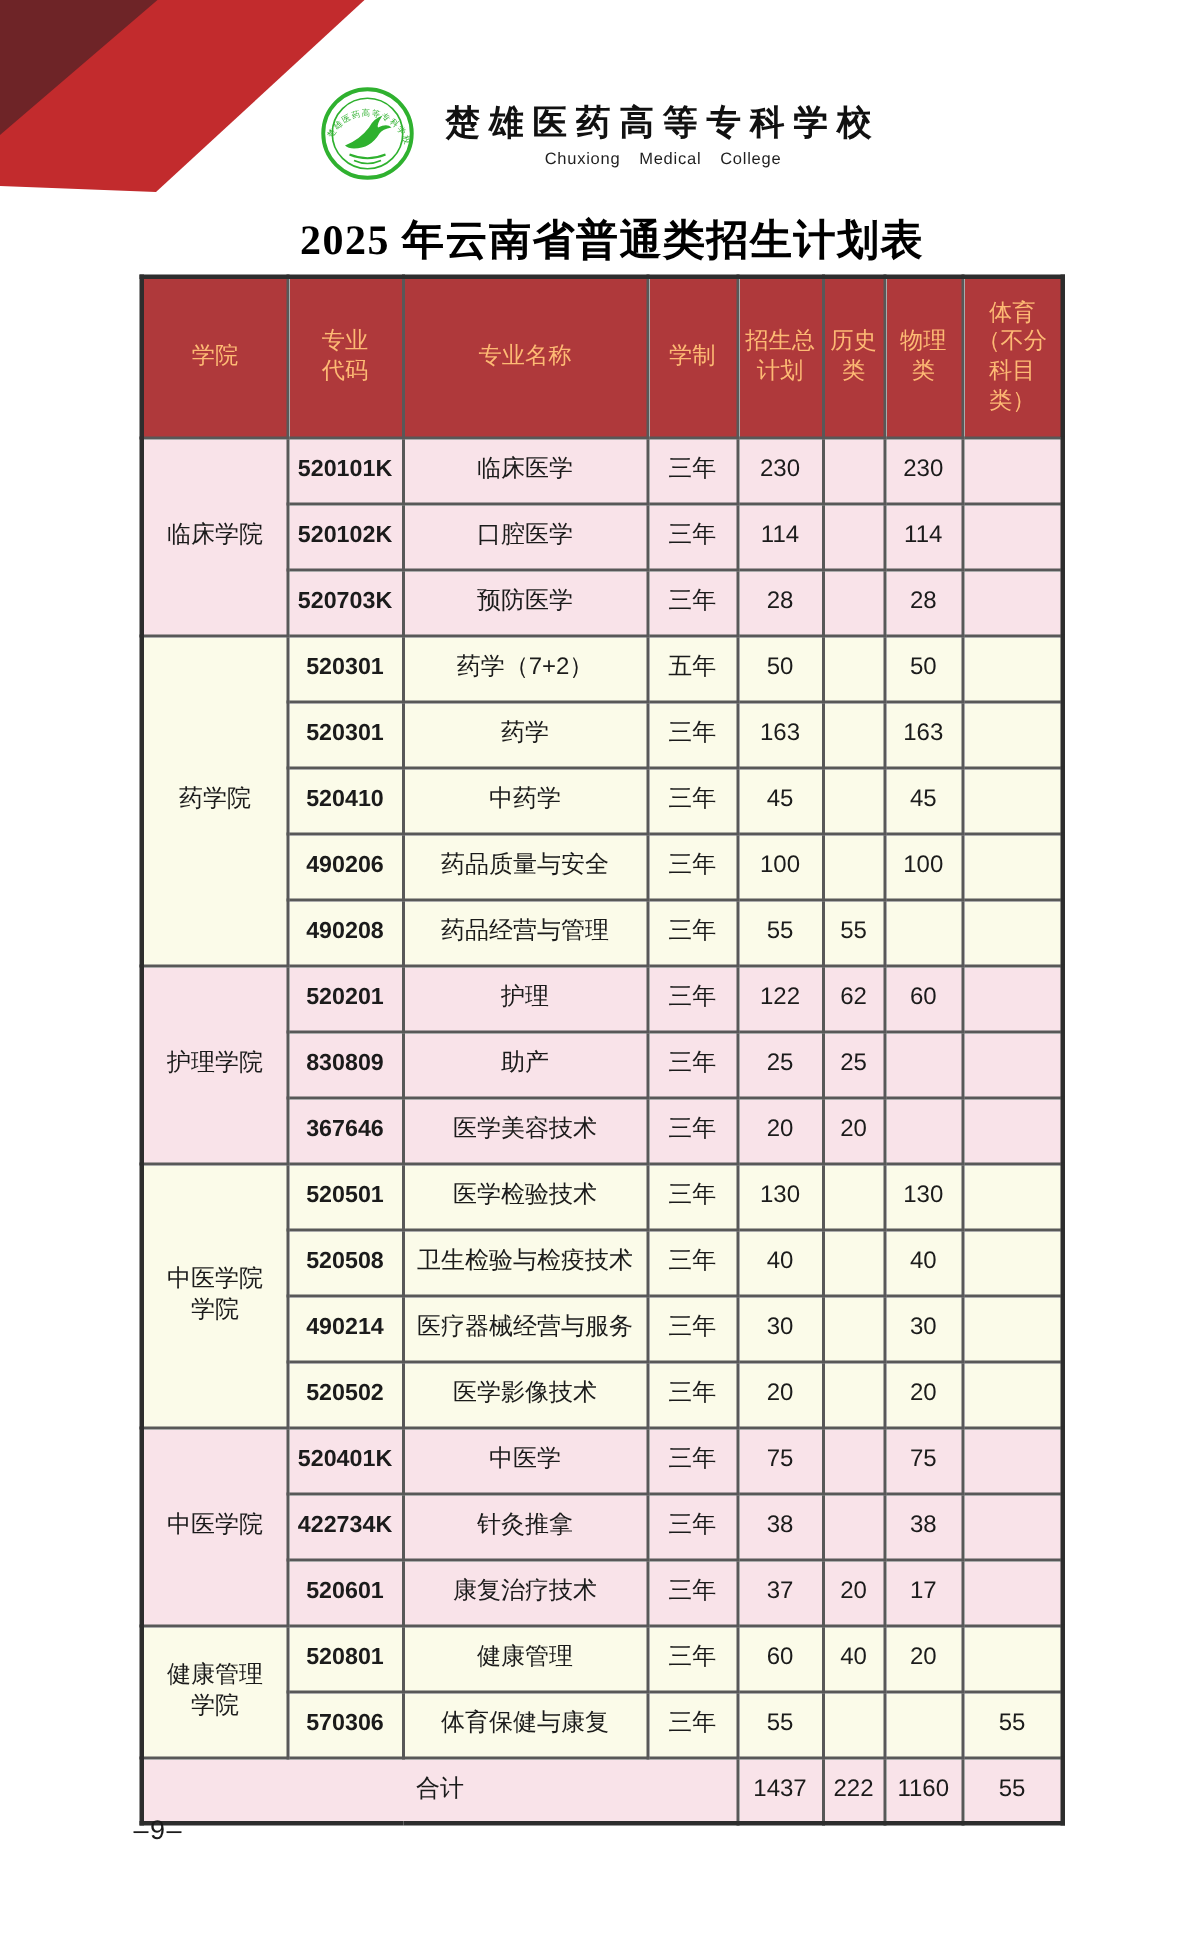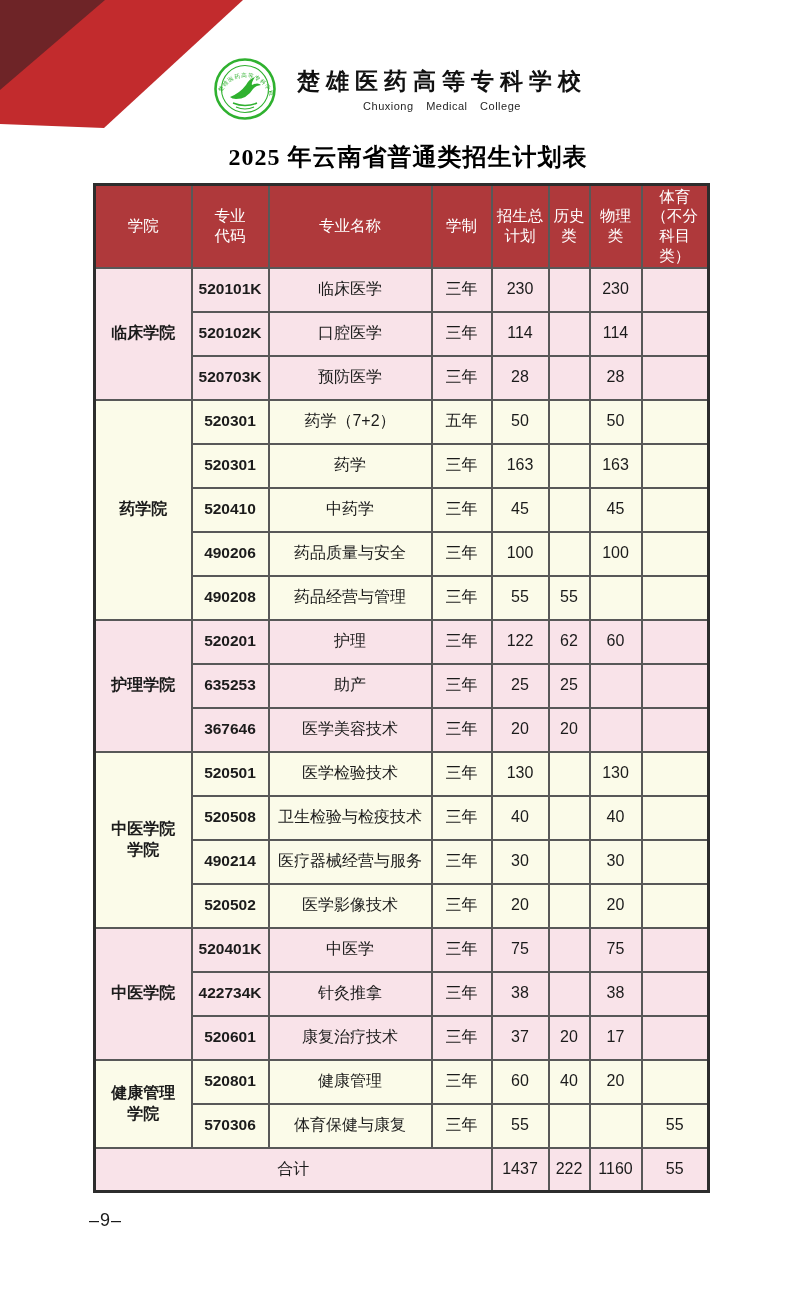--- a/index.html
+++ b/index.html
@@ -30,49 +30,49 @@
     margin-top:3px;
     font-size:11px; letter-spacing:0.5px; word-spacing:9px;
     color:#1f1f1f;
   }
 
   
   .page-title {
     position:absolute; top:141px; left:0; width:100%;
     text-align:center;
     font-family:"Liberation Serif","DejaVu Serif",serif;
-    font-weight:bold; font-size:24px; letter-spacing:1px;
+    font-weight:bold; font-size:28px; letter-spacing:1px;
     color:#000;
     padding-left:16px;
   }
 
   
   table.plan {
     position:absolute; left:93px; top:183px;
     width:614px;
     border-collapse:collapse; table-layout:fixed;
     border:3px solid #2d2d2d;
   }
   .plan th, .plan td {
     border:2px solid #585858;
     text-align:center; vertical-align:middle;
     padding:0 2px;
     white-space:pre-line;
     overflow:hidden;
   }
   .plan thead th {
     background:#AF393B;
-    color:#ffffff;
+    color:#fdba74;
     font-weight:normal;
     font-size:15.5px; line-height:1.28;
-    height:83px;
+    height:107px;
   }
   .plan tbody td { font-size:16px; height:44px; line-height:1.3; }
   .plan td.code { font-size:15.5px;font-weight:bold; }
-  .plan td.college { font-size:16px;font-weight:bold; }
+  .plan td.college { font-size:16px; }
   .tone-pink  { background:#F9E3E9; }
   .tone-cream { background:#FBFBE9; }
   .total-label { font-size:16px; }
 
   
   .page-number {
     position:absolute; left:89px; top:1210px;
     font-size:18px; color:#1b1b1b; letter-spacing:1px;
   }
 </style>
@@ -219,21 +219,21 @@
         <td rowspan="3" class="college">护理学院</td>
         <td class="code">520201</td>
         <td>护理</td>
         <td>三年</td>
         <td>122</td>
         <td>62</td>
         <td>60</td>
         <td></td>
       </tr>
       <tr class="tone-pink">
-        <td class="code">635253</td>
+        <td class="code">830809</td>
         <td>助产</td>
         <td>三年</td>
         <td>25</td>
         <td>25</td>
         <td></td>
         <td></td>
       </tr>
       <tr class="tone-pink">
         <td class="code">367646</td>
         <td>医学美容技术</td>

